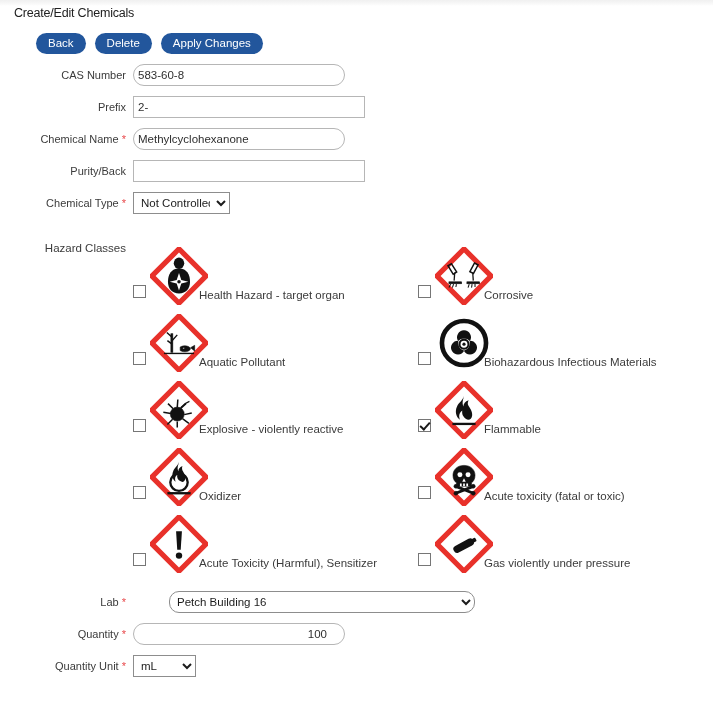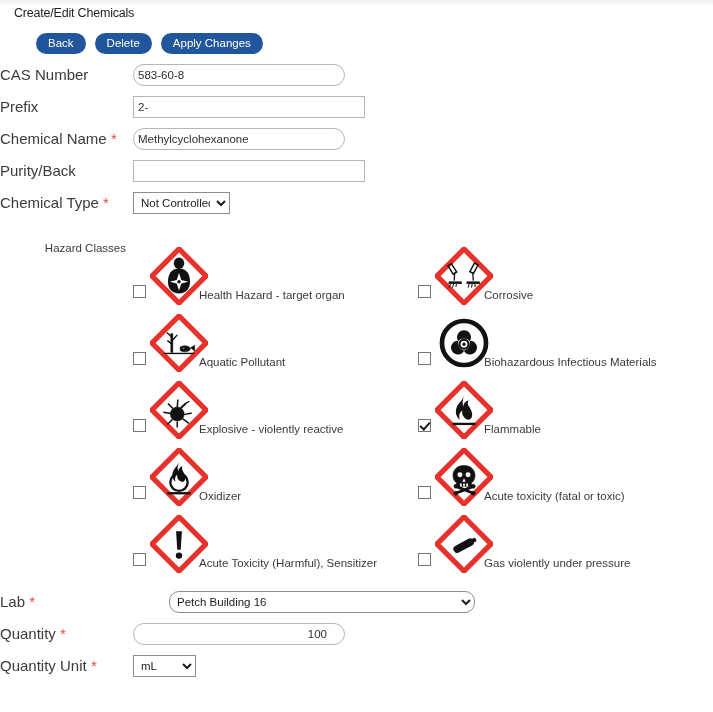--- a/index.html
+++ b/index.html
@@ -59,23 +59,23 @@
     left: 0; top: 64px;
     width: 713px;
   }
   .row {
     display: flex;
     align-items: flex-start;
     margin-bottom: 10px;
   }
   .lbl {
     width: 133px;
-    text-align: left;
+    text-align: right;
     padding-right: 7px;
-    font-size: 15px;
+    font-size: 11px;
     color: #3b3b3b;
     line-height: 22px;
     white-space: nowrap;
   }
   .req { color: #e8484a; font-weight: normal; }
 
   .txt {
     height: 22px;
     border: 1px solid #b6b6b6;
     background: #ffffff;

